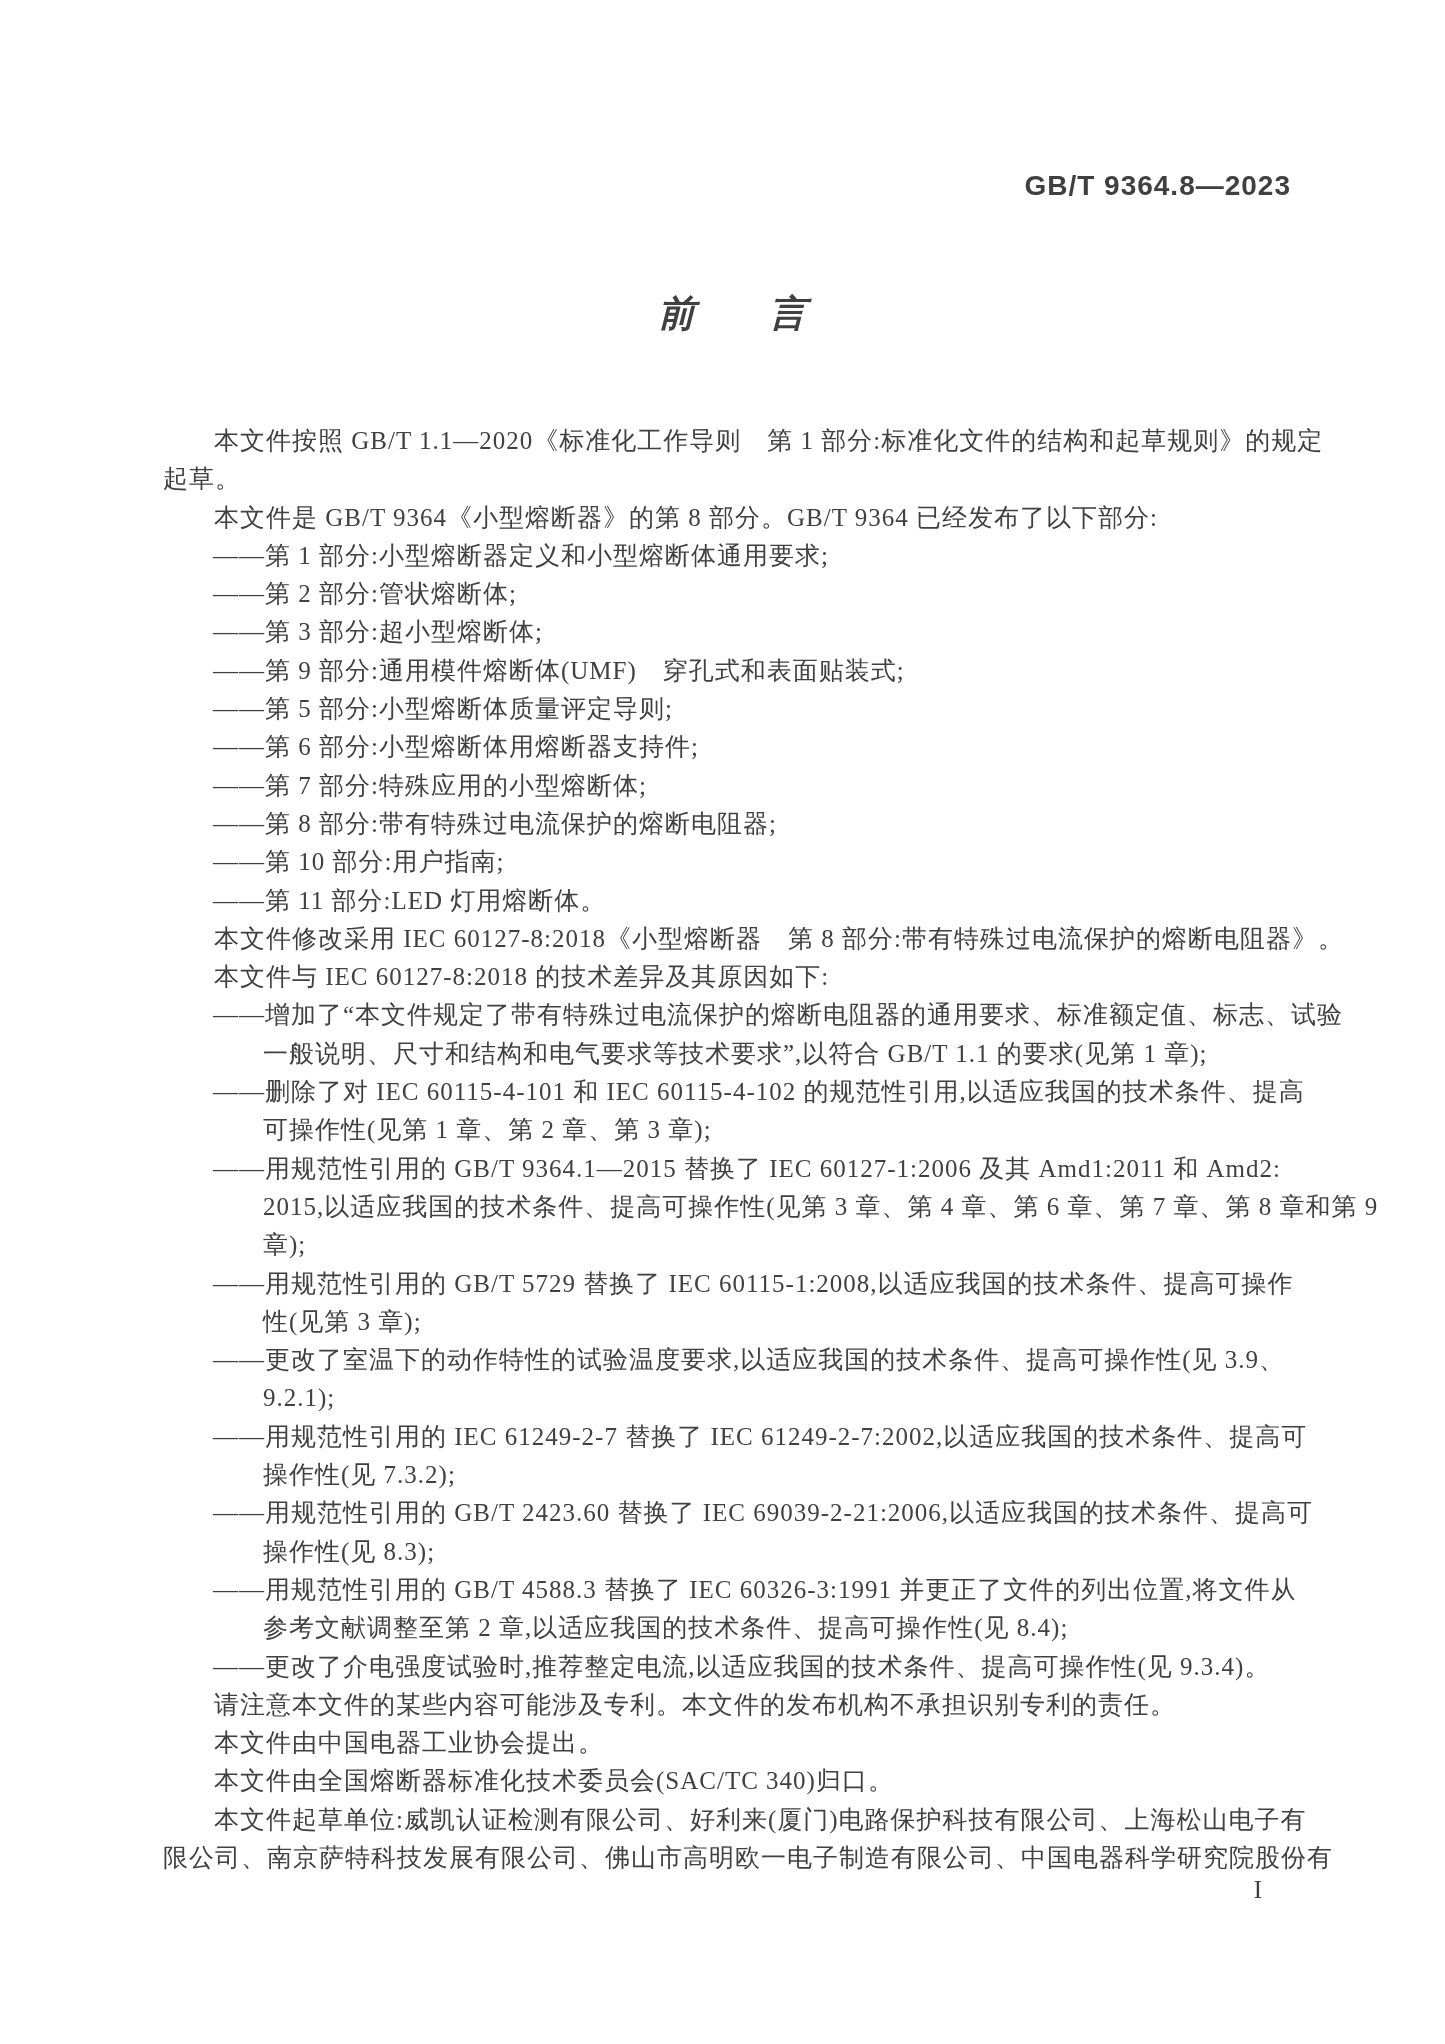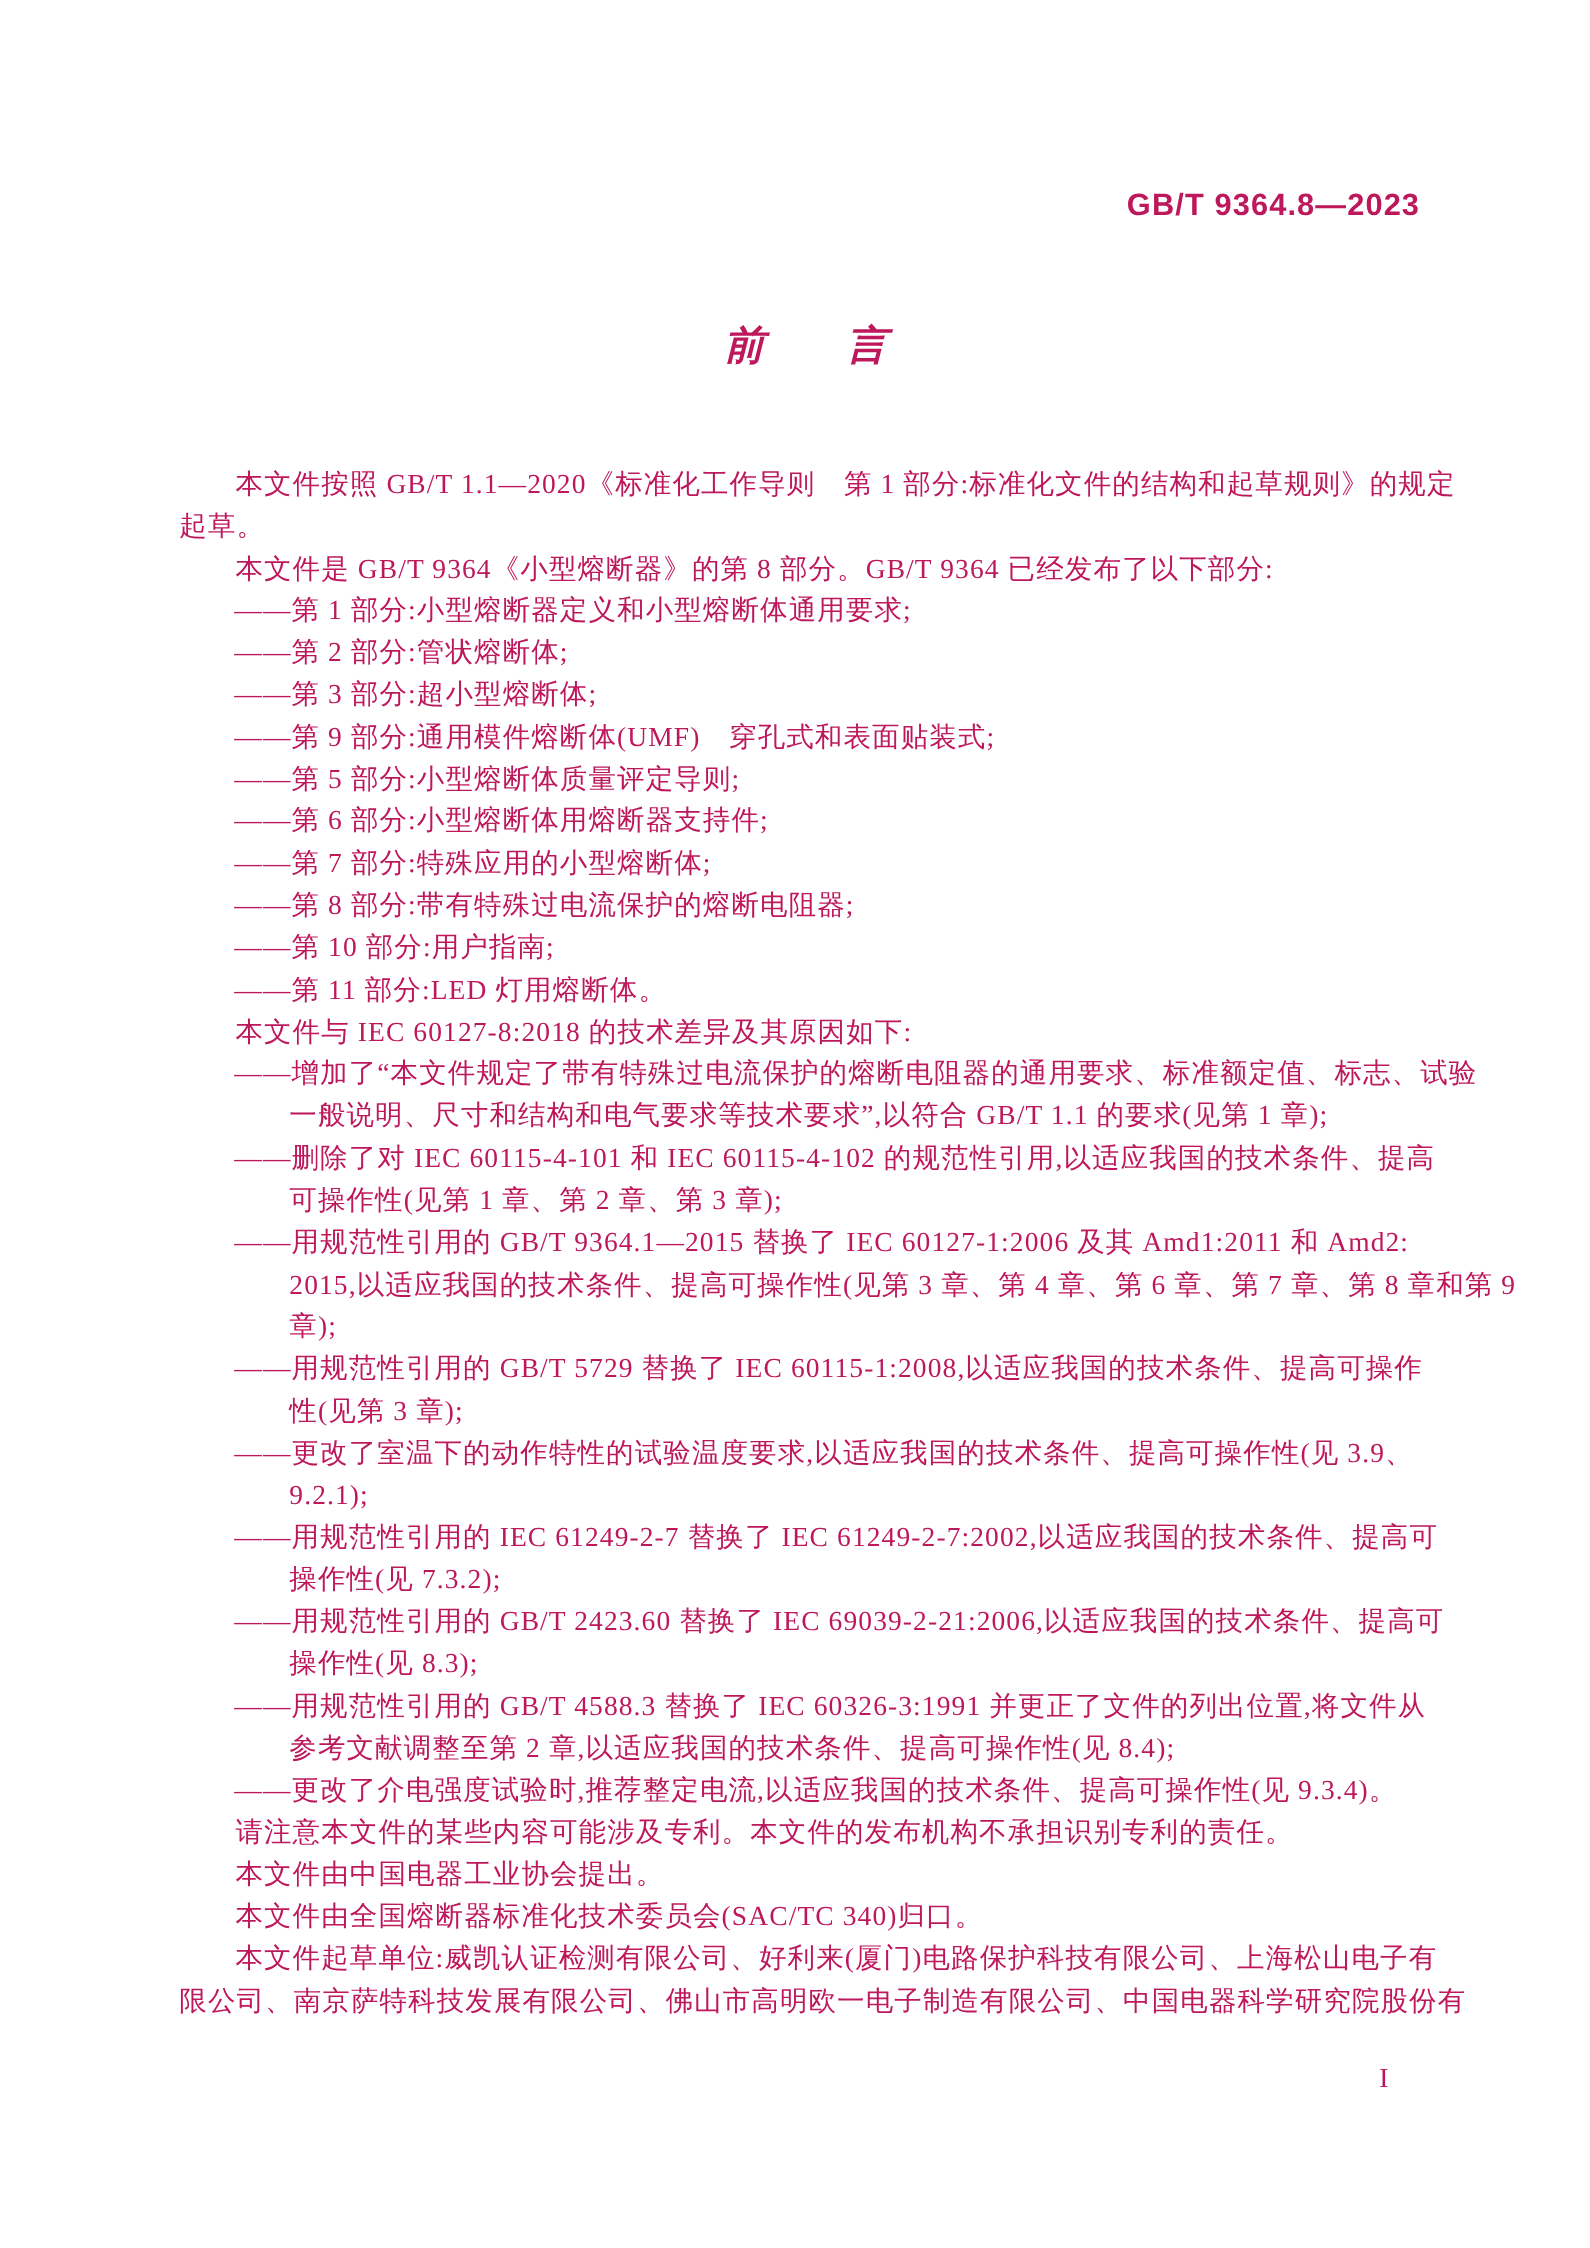--- a/index.html
+++ b/index.html
@@ -1,21 +1,21 @@
 <!DOCTYPE html>
 <html><head>
 <meta charset="utf-8">
 <style>
   html, body { margin: 0; padding: 0; background: #ffffff; }
   .page {
     position: relative;
     width: 1445px;
     height: 2044px;
     background: #ffffff;
-    color: #be185d;
+    color: #404040;
     font-family: "Liberation Serif", "DejaVu Serif", serif;
     overflow: hidden;
   }
   .doc-number {
     position: absolute;
     top: 170px;
     left: 173px;
     width: 1118px;
     text-align: right;
     font-family: "Liberation Sans", "DejaVu Sans", sans-serif;
@@ -77,20 +77,21 @@
       <div class="line dash">——第 1 部分:小型熔断器定义和小型熔断体通用要求;</div>
       <div class="line dash">——第 2 部分:管状熔断体;</div>
       <div class="line dash">——第 3 部分:超小型熔断体;</div>
       <div class="line dash">——第 9 部分:通用模件熔断体(UMF)　穿孔式和表面贴装式;</div>
       <div class="line dash">——第 5 部分:小型熔断体质量评定导则;</div>
       <div class="line dash">——第 6 部分:小型熔断体用熔断器支持件;</div>
       <div class="line dash">——第 7 部分:特殊应用的小型熔断体;</div>
       <div class="line dash">——第 8 部分:带有特殊过电流保护的熔断电阻器;</div>
       <div class="line dash">——第 10 部分:用户指南;</div>
       <div class="line dash">——第 11 部分:LED 灯用熔断体。</div>
+      <div class="line indent">本文件修改采用 IEC 60127-8:2018《小型熔断器　第 8 部分:带有特殊过电流保护的熔断电阻器》。</div>
       <div class="line indent">本文件与 IEC 60127-8:2018 的技术差异及其原因如下:</div>
       <div class="line dash">——增加了“本文件规定了带有特殊过电流保护的熔断电阻器的通用要求、标准额定值、标志、试验</div>
       <div class="line hang">一般说明、尺寸和结构和电气要求等技术要求”,以符合 GB/T 1.1 的要求(见第 1 章);</div>
       <div class="line dash">——删除了对 IEC 60115-4-101 和 IEC 60115-4-102 的规范性引用,以适应我国的技术条件、提高</div>
       <div class="line hang">可操作性(见第 1 章、第 2 章、第 3 章);</div>
       <div class="line dash">——用规范性引用的 GB/T 9364.1—2015 替换了 IEC 60127-1:2006 及其 Amd1:2011 和 Amd2:</div>
       <div class="line hang">2015,以适应我国的技术条件、提高可操作性(见第 3 章、第 4 章、第 6 章、第 7 章、第 8 章和第 9</div>
       <div class="line hang">章);</div>
       <div class="line dash">——用规范性引用的 GB/T 5729 替换了 IEC 60115-1:2008,以适应我国的技术条件、提高可操作</div>
       <div class="line hang">性(见第 3 章);</div>

